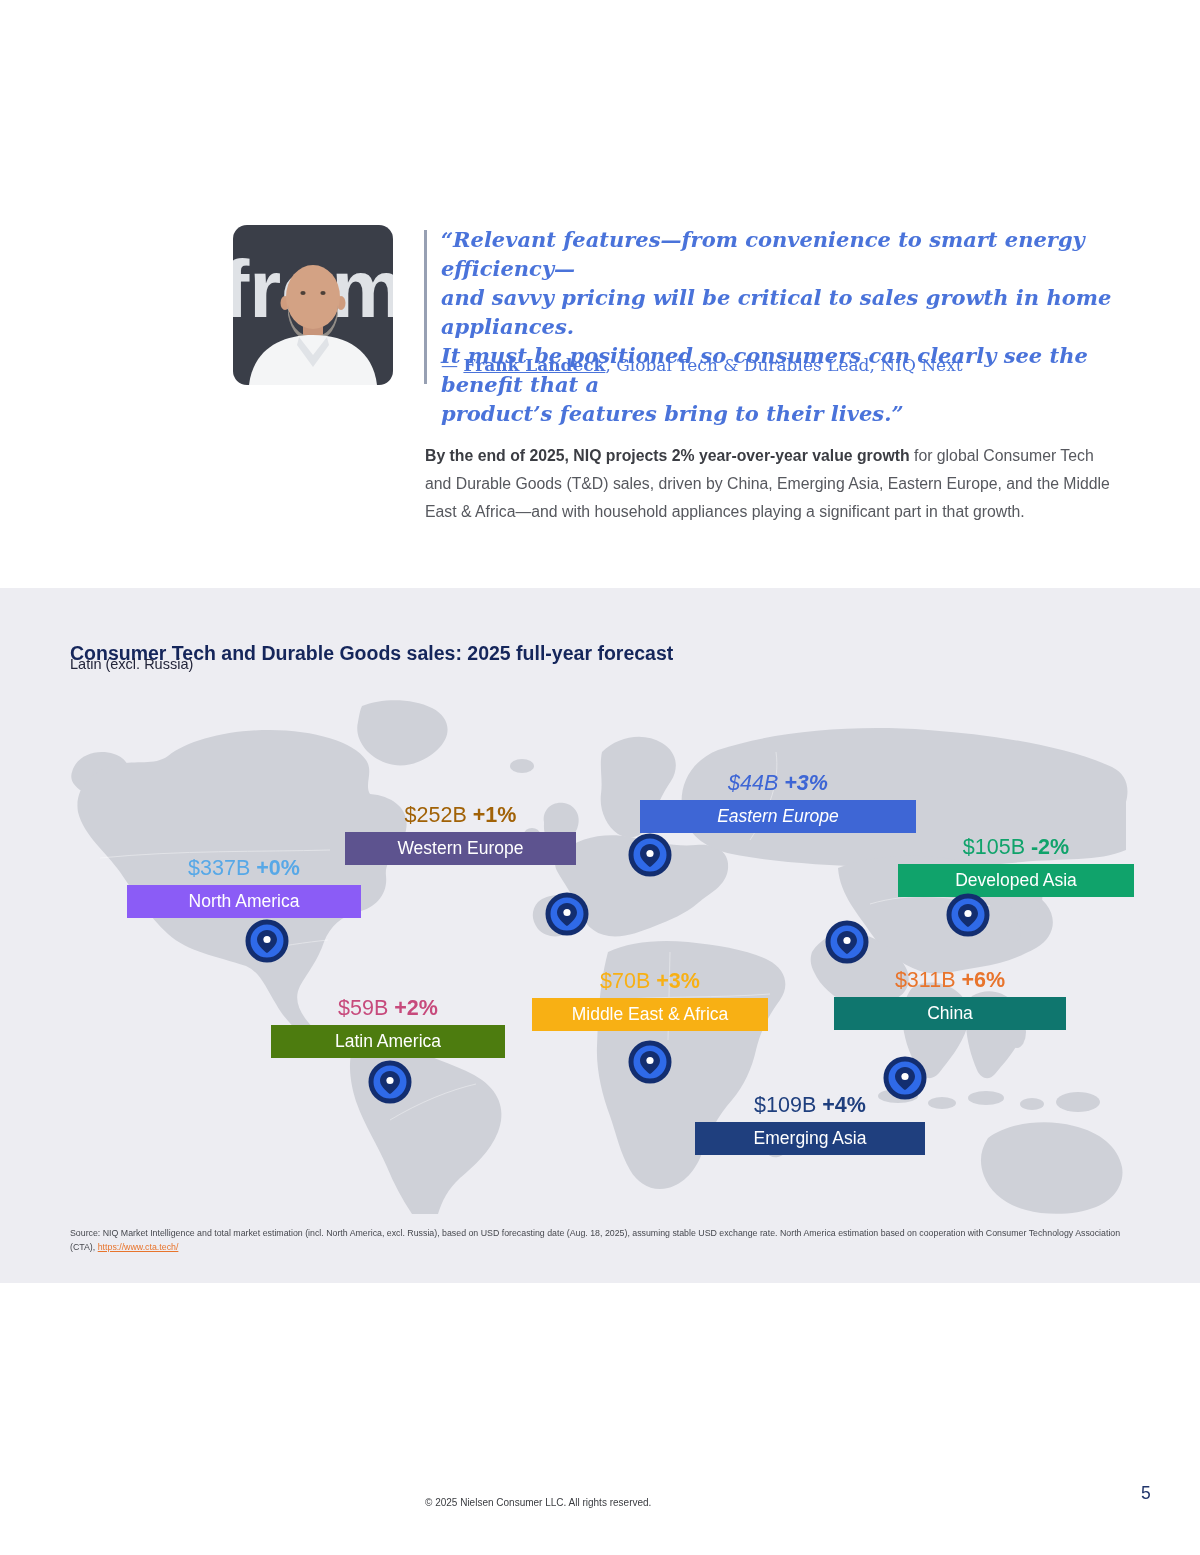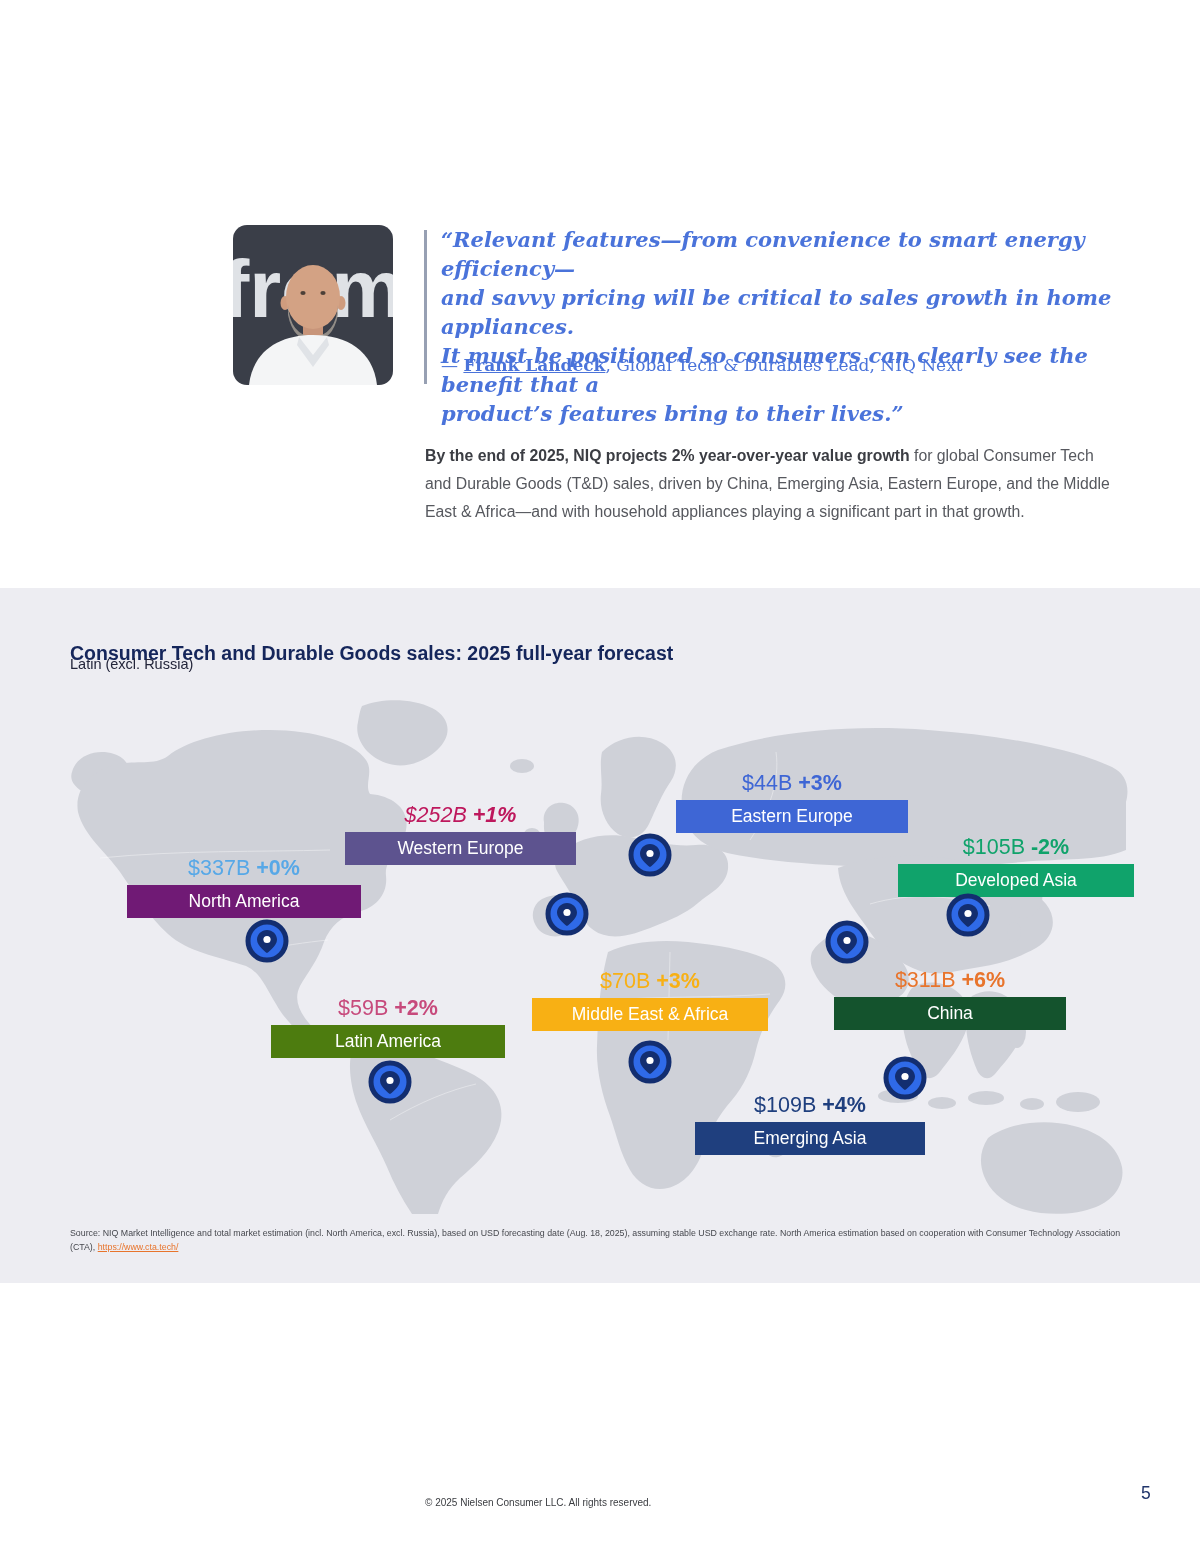--- a/index.html
+++ b/index.html
@@ -144,41 +144,41 @@
           <path d="M540,300 C590,296 650,298 700,294"></path>
           <path d="M600,252 L598,340"></path>
           <path d="M680,140 C700,110 710,80 706,52"></path>
           <path d="M800,204 C840,192 884,196 920,206"></path>
           <path d="M320,420 C350,402 380,390 406,384"></path>
         </g>
       </svg>
 
       <div class="region" style="left:57px;top:185px;width:234px;">
         <span class="region-value" style="color: rgb(87, 168, 231);"><span>$337B</span> <b>+0%</b></span>
-        <div class="region-bar" style="background: #701a75;">North America</div>
+        <div class="region-bar" style="background: #8b5cf6;">North America</div>
       </div>
       <div class="region" style="left:275px;top:132px;width:231px;">
-        <span class="region-value" style="color: #be185d; font-style: italic;"><span>$252B</span> <b>+1%</b></span>
+        <span class="region-value" style="color: #a16207;"><span>$252B</span> <b>+1%</b></span>
         <div class="region-bar" style="background: rgb(93, 83, 143);">Western Europe</div>
       </div>
-      <div class="region" style="left:606px;top:100px;width:232px;">
+      <div class="region" style="left:570px;top:100px;width:276px;font-style:italic;">
         <span class="region-value" style="color: rgb(62, 102, 213);"><span>$44B</span> <b>+3%</b></span>
         <div class="region-bar" style="background: rgb(62, 102, 213);">Eastern Europe</div>
       </div>
       <div class="region" style="left:828px;top:164px;width:236px;">
         <span class="region-value" style="color: rgb(16, 163, 107);"><span>$105B</span> <b>-2%</b></span>
         <div class="region-bar" style="background: rgb(16, 163, 107);">Developed Asia</div>
       </div>
       <div class="region" style="left:462px;top:298px;width:236px;">
         <span class="region-value" style="color: rgb(248, 176, 20);"><span>$70B</span> <b>+3%</b></span>
         <div class="region-bar" style="background: rgb(248, 176, 20);">Middle East &amp; Africa</div>
       </div>
       <div class="region" style="left:764px;top:297px;width:232px;">
         <span class="region-value" style="color: rgb(232, 116, 44);"><span>$311B</span> <b>+6%</b></span>
-        <div class="region-bar" style="background: #14532d;">China</div>
+        <div class="region-bar" style="background: #0f766e;">China</div>
       </div>
       <div class="region" style="left:201px;top:325px;width:234px;">
         <span class="region-value" style="color: rgb(199, 74, 124);"><span>$59B</span> <b>+2%</b></span>
         <div class="region-bar" style="background: #4d7c0f;">Latin America</div>
       </div>
       <div class="region" style="left:625px;top:416px;width:230px;margin-top:6px;">
         <span class="region-value" style="color: rgb(31, 63, 126);"><span>$109B</span> <b>+4%</b></span>
         <div class="region-bar" style="background: rgb(31, 63, 126);">Emerging Asia</div>
       </div>
 

